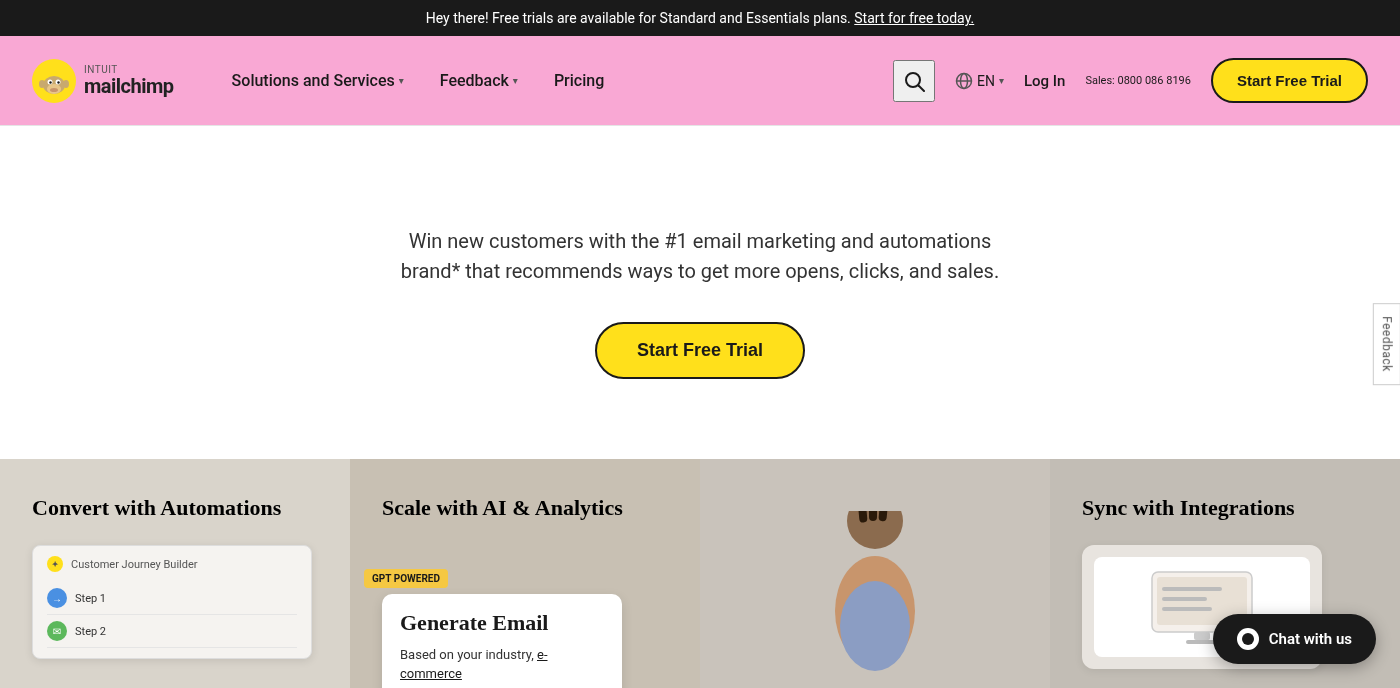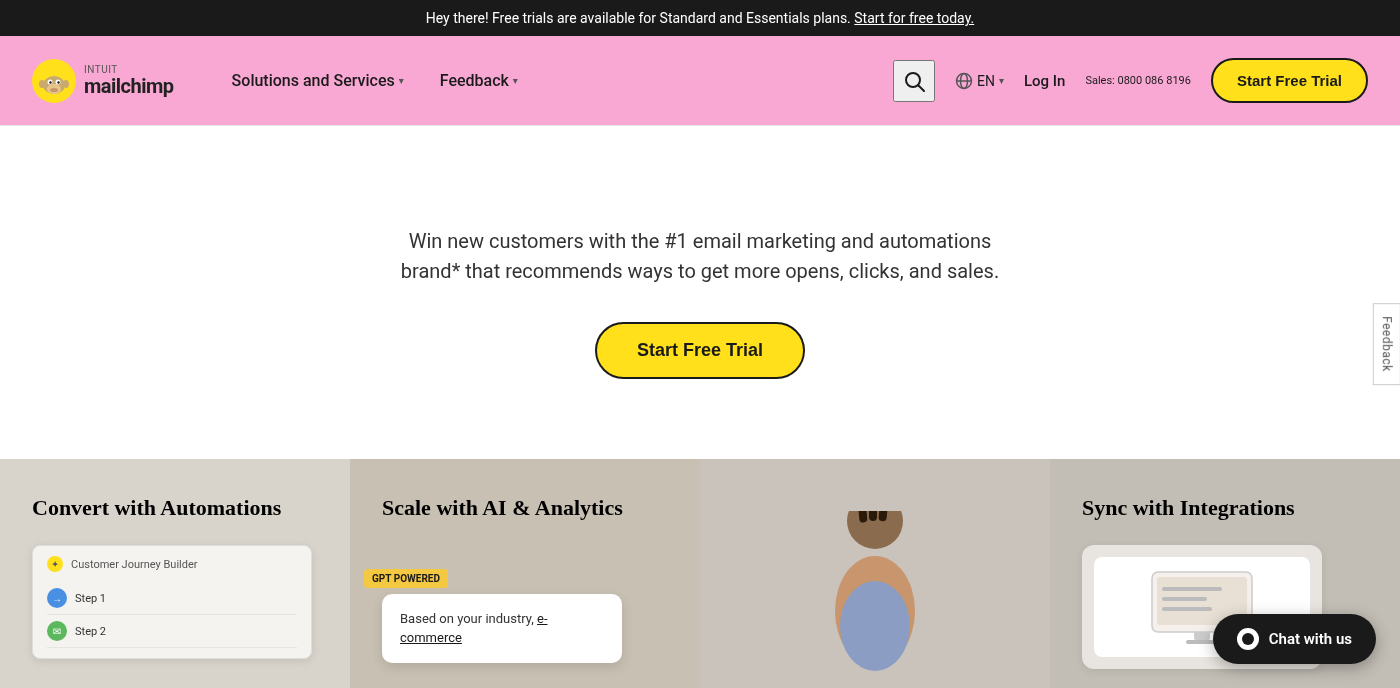--- a/index.html
+++ b/index.html
@@ -370,20 +370,23 @@
   </a>
 
   <div class="nav-links">
     <a href="#" class="nav-item">
       <span>Solutions and Services</span>
       <span class="chevron">▾</span>
     </a>
     <a href="#" class="nav-item">
       <span>Feedback</span>
       <span class="chevron">▾</span>
+    </a>
+    <a href="#" class="nav-item">
+      <span>Pricing</span>
     </a>
   </div>
 
   <div class="nav-right">
     <button class="search-icon-btn">
       <svg width="22" height="22" viewBox="0 0 22 22" fill="none">
         <circle cx="10" cy="10" r="7" stroke="#1a1a1a" stroke-width="2"></circle>
         <line x1="15.5" y1="15.5" x2="21" y2="21" stroke="#1a1a1a" stroke-width="2" stroke-linecap="round"></line>
       </svg>
     </button>
@@ -428,20 +431,21 @@
       </div>
 
     </div>
   </div>
 
   <div class="panel panel-2">
     <h2 class="panel-title">Scale with AI &amp; Analytics</h2>
     <div style="position:relative; display:inline-block; margin-top: 8px;">
       <span class="gpt-badge">GPT POWERED</span>
       <div class="generate-card">
+        <div class="generate-title">Generate Email</div>
         <p class="generate-text">
           <span>Based on your industry, </span><a href="#">e-commerce</a>
         </p>
       </div>
     </div>
   </div>
 
   <div class="panel panel-3">
 
     <div style="position:relative; margin-top: 16px; height: 160px; overflow:hidden;">

